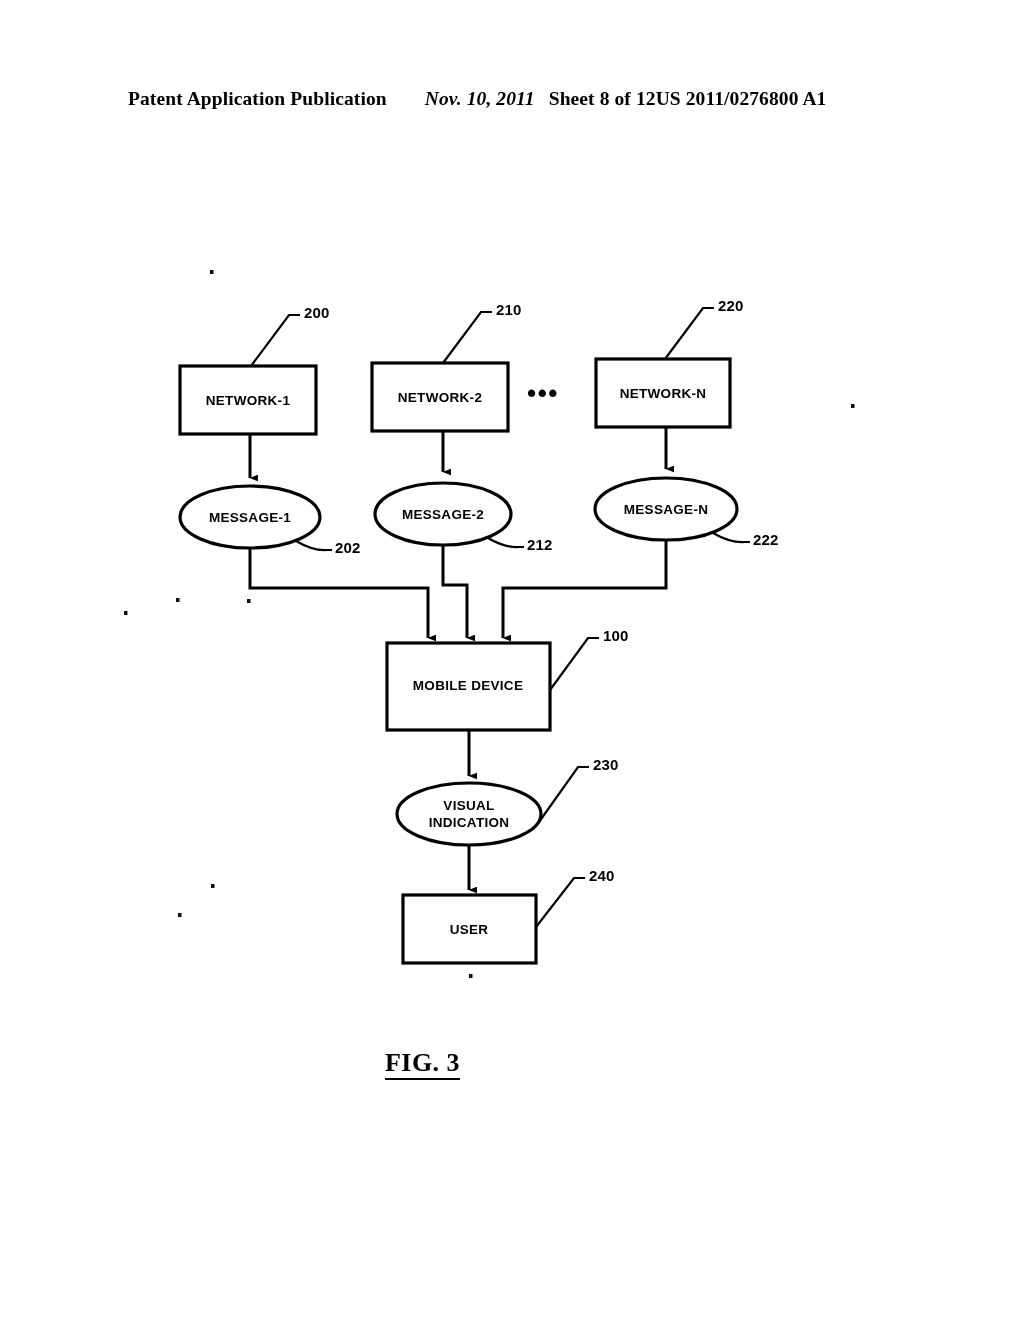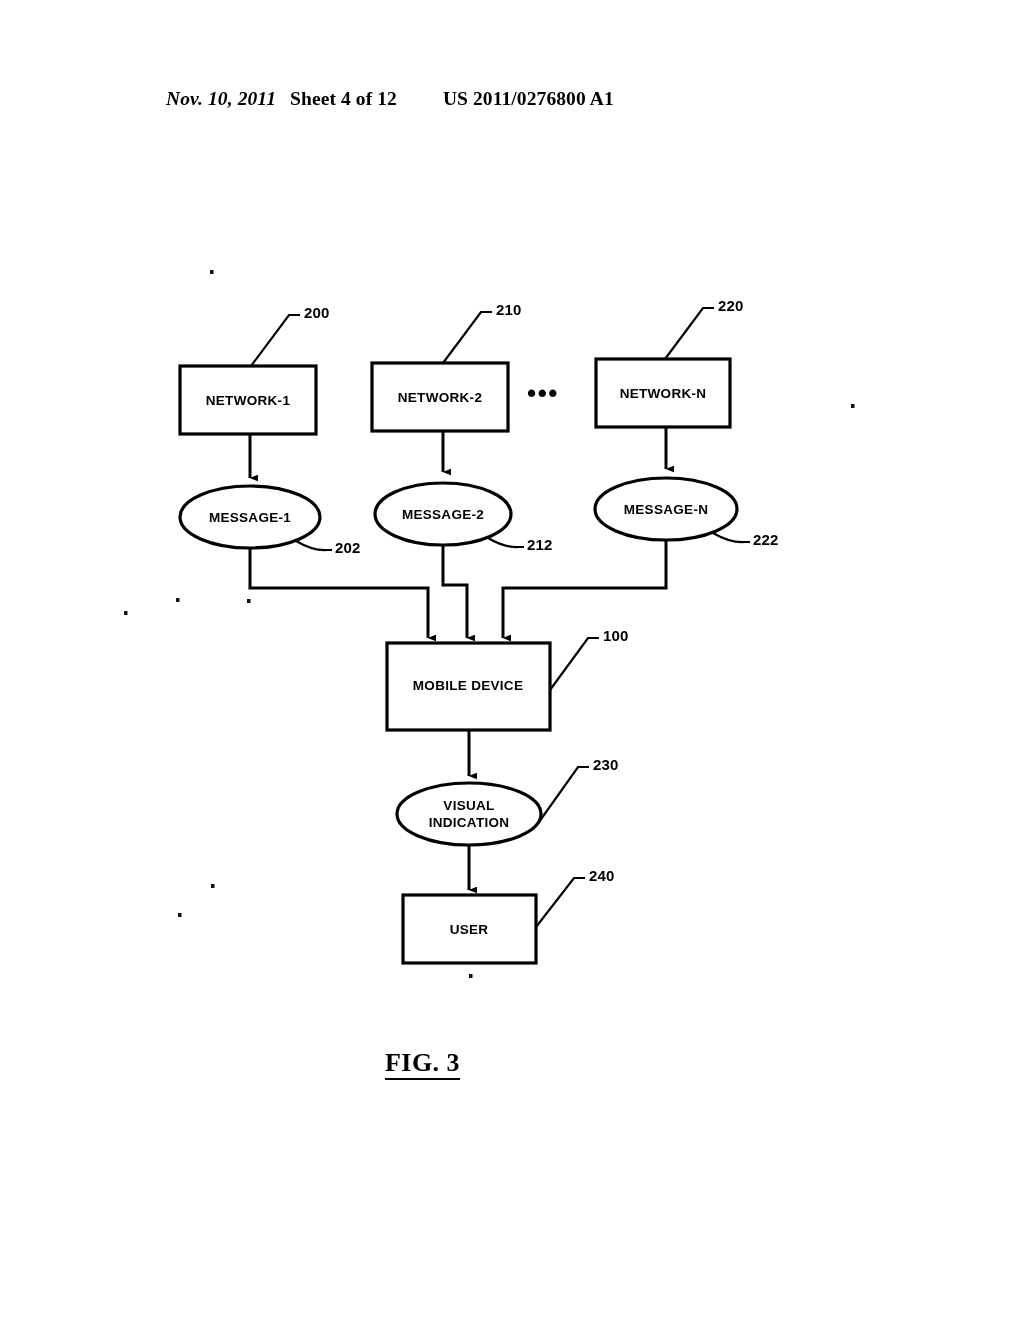--- a/index.html
+++ b/index.html
@@ -29,21 +29,21 @@
     white-space: nowrap;
     font-family: "Liberation Serif", serif;
     font-weight: bold;
     font-size: 19.5px;
     letter-spacing: 0.1px;
     color: #000;
   }
   #page-header .hdr-pub    { }
   #page-header .hdr-date   { margin-left: 38px; font-style: italic; }
   #page-header .hdr-sheet  { margin-left: 14px; }
-  #page-header .hdr-patno  { margin-left: 46px; }
+  #page-header .hdr-patno  { }
 
   
   #figure-canvas {
     position: absolute;
     left: 0;
     top: 0;
     width: 1024px;
     height: 1320px;
   }
   #figure-canvas svg {
@@ -120,22 +120,23 @@
   }
   #figure-caption span {
     border-bottom: 2.6px solid #000;
     padding-bottom: 1px;
   }
 </style>
 </head>
 <body>
 
 <div id="page-header">
+  <span class="hdr-pub">Patent Application Publication</span>
   <span class="hdr-date">Nov. 10, 2011</span>
-  <span class="hdr-sheet">Sheet 4 of 12</span>
+  <span class="hdr-sheet">Sheet 8 of 12</span>
   <span class="hdr-patno">US 2011/0276800 A1</span>
 </div>
 
 <div id="figure-canvas">
 <svg viewBox="0 0 1024 1320" xmlns="http://www.w3.org/2000/svg">
 
   <defs>
     <marker id="arrowhead" markerWidth="7" markerHeight="9" refX="3.5" refY="8.4" orient="auto" markerUnits="userSpaceOnUse">
       <path d="M 0 0 L 7 0 L 3.5 8.8 Z" fill="#000000"></path>
     </marker>

